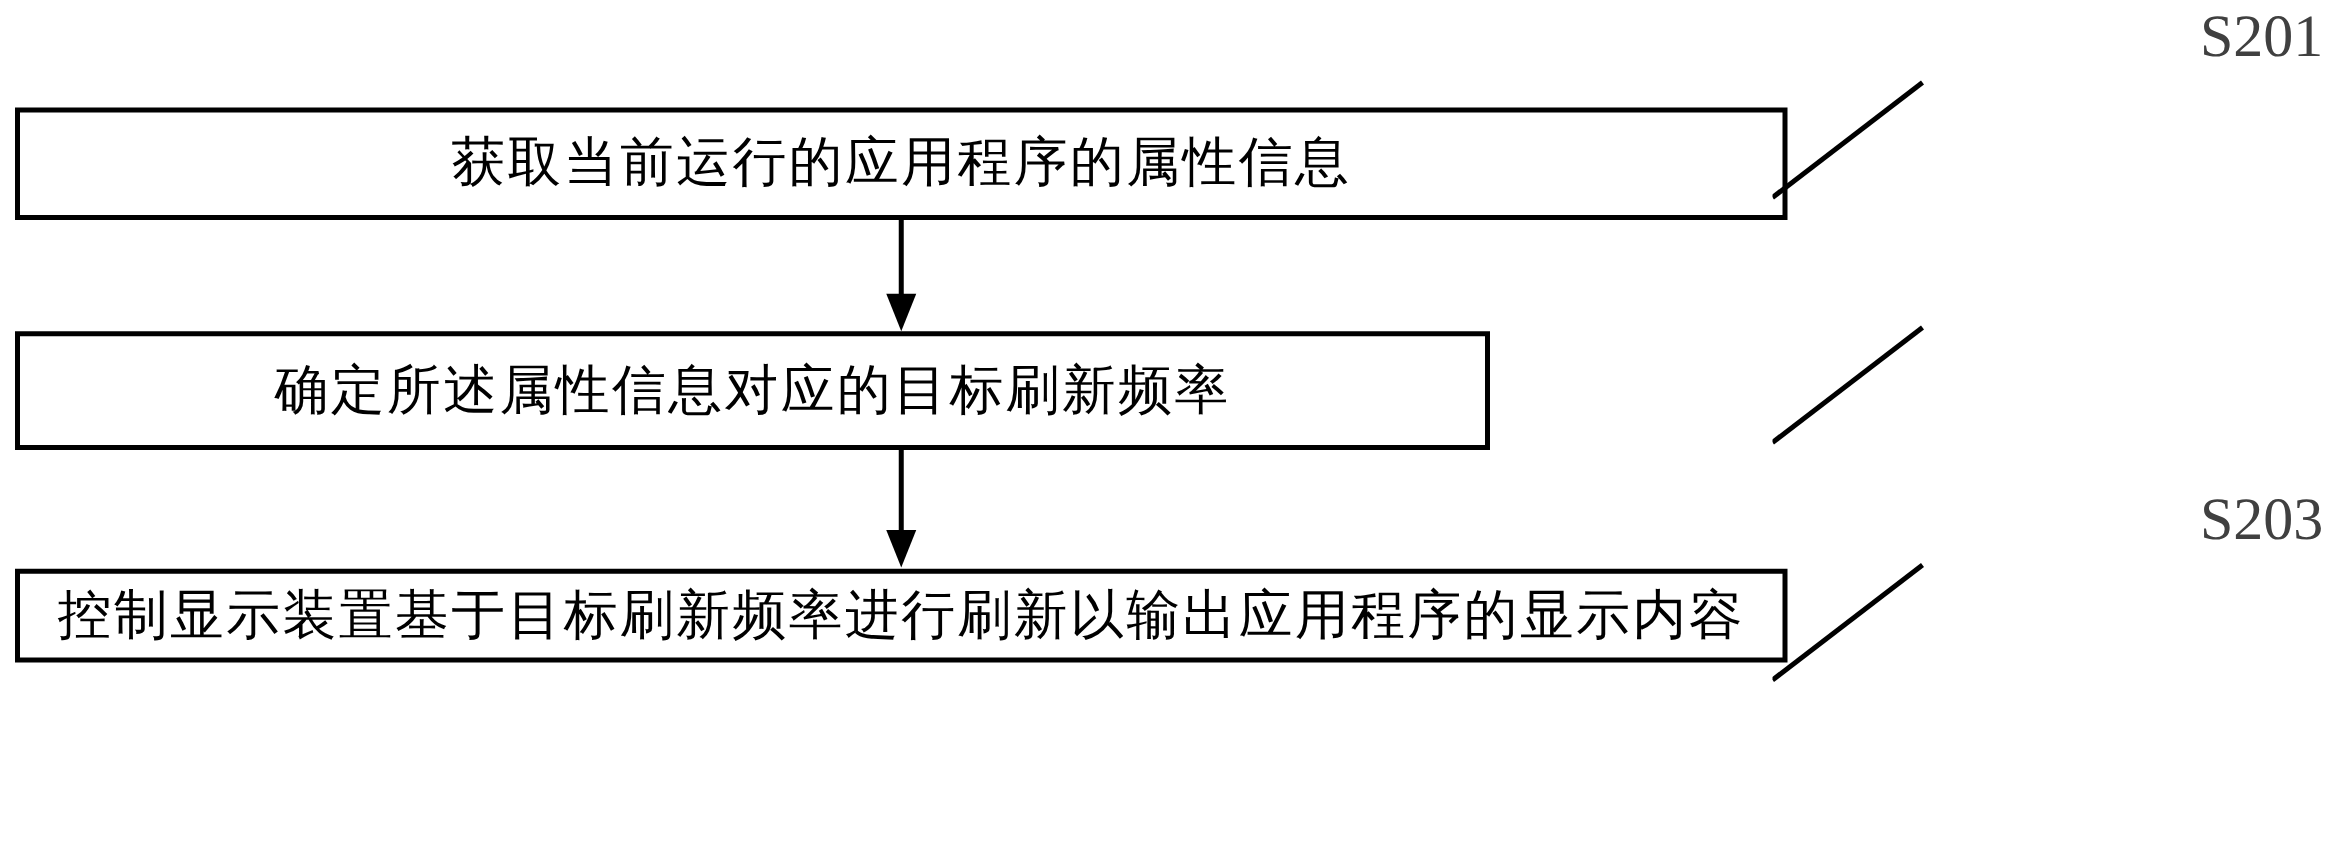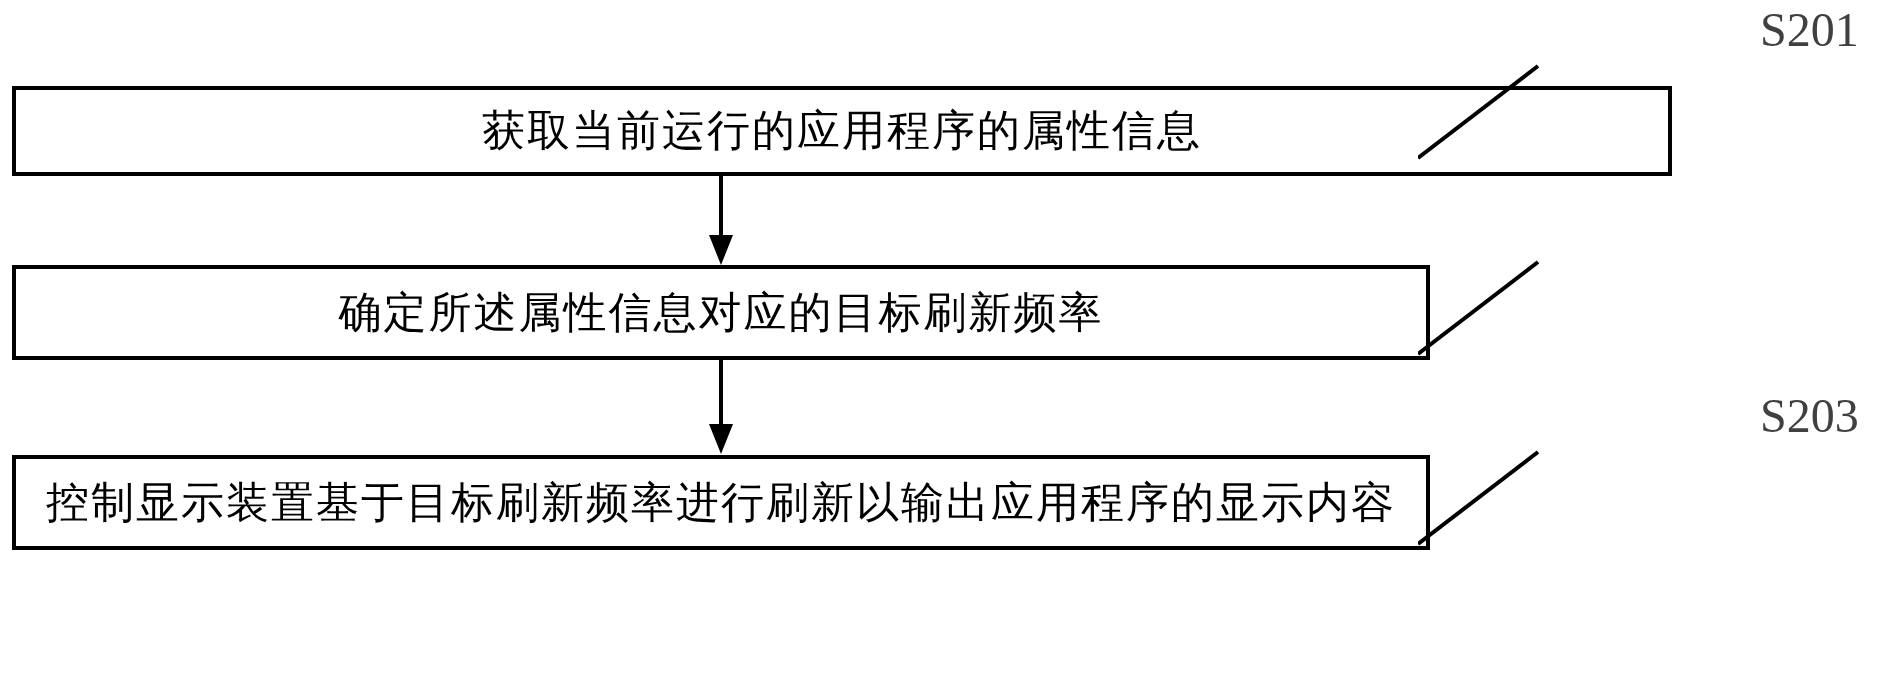--- a/index.html
+++ b/index.html
@@ -30,23 +30,23 @@
   .proc-box .proc-text {
     font-family: "Liberation Serif", "DejaVu Serif", serif;
     font-size: 43px;
     line-height: 1.1;
     color: #000000;
     letter-spacing: 2px;
     white-space: nowrap;
     user-select: none;
   }
 
-  #box-1 { left: 12px;  top: 86px;  width: 1660px; height: 90px; }
-  #box-2 { left: 12px;  top: 265px; width: 1418px; height: 95px; }
-  #box-3 { left: 12px;  top: 455px; width: 1418px; height: 95px; }
+  #box-1 { left: 12px;  top: 86px;  width: 1418px; height: 90px; }
+  #box-2 { left: 12px;  top: 265px; width: 1180px; height: 95px; }
+  #box-3 { left: 12px;  top: 455px; width: 1418px; height: 75px; }
 
   
   .connector {
     position: absolute;
     width: 40px;
   }
   .connector .shaft {
     position: absolute;
     left: 18px;
     top: 0;

